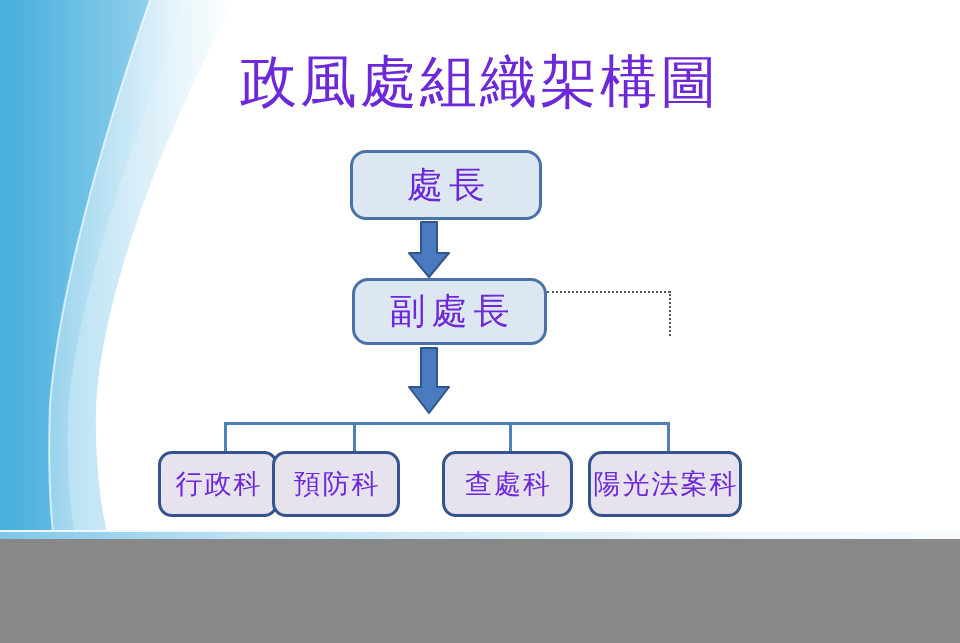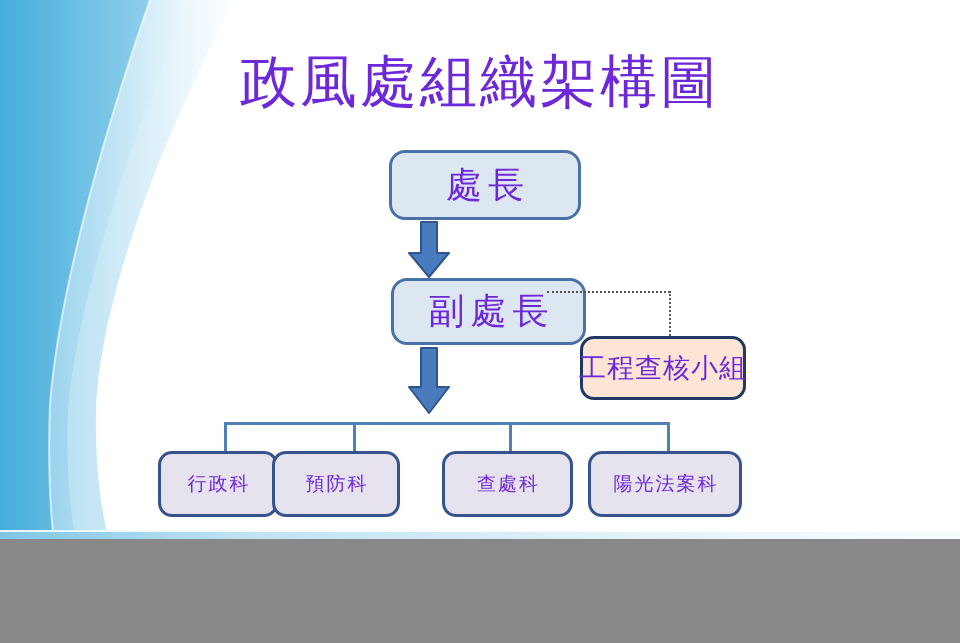--- a/index.html
+++ b/index.html
@@ -23,33 +23,33 @@
     font-size:57px; font-weight:400; letter-spacing:3px;
     white-space:nowrap;
   }
   .box {
     position:absolute; box-sizing:border-box;
     display:flex; align-items:center; justify-content:center;
     text-align:center; white-space:nowrap;
   }
   .exec {
     background:#dde7f2; border:3px solid #4a72a8; border-radius:16px;
-    font-size:36px; letter-spacing:6px; padding-left:6px;margin-left:39px;
+    font-size:36px; letter-spacing:6px; padding-left:6px;
   }
   .box-director { left:350px; top:150px; width:192px; height:70px; }
   .box-deputy   { left:352px; top:278px; width:195px; height:67px;text-align:right; }
   .box-audit {
     left:580px; top:336px; width:166px; height:64px;
     background:#fce5d4; border:3px solid #1f3864; border-radius:14px;
     font-size:27px; letter-spacing:1px;
   }
   .dept {
     top:451px; height:66px;
     background:#e6e2ee; border:3px solid #35548e; border-radius:14px;
-    font-size:19px; letter-spacing:2px; padding-left:2px;
+    font-size:27px; letter-spacing:2px; padding-left:2px;
   }
   .dept-0 { left:158px; width:120px; }
   .dept-1 { left:272px; width:128px; }
   .dept-2 { left:442px; width:131px; }
   .dept-3 { left:588px; width:154px; }
   .arrow { position:absolute; }
   .arrow polygon { fill:#4a7bbe; stroke:#30558c; stroke-width:2; stroke-linejoin:round; }
   .arrow-1 { left:407px; top:221px; }
   .arrow-2 { left:407px; top:347px; }
   .conn { position:absolute; background:#5080b8; }
@@ -96,21 +96,20 @@
 
   <svg class="arrow arrow-1" width="44" height="58" viewBox="0 0 44 58" aria-hidden="true">
     <polygon points="14,1 30,1 30,32 42,32 22,56 2,32 14,32"></polygon>
   </svg>
 
   <div class="box exec box-deputy">副處長</div>
 
   <div class="dot-h"></div>
   <div class="dot-v"></div>
 
-  <div class="box box-audit">工程查核小組</div>
 
   <svg class="arrow arrow-2" width="44" height="68" viewBox="0 0 44 68" aria-hidden="true">
     <polygon points="14,1 30,1 30,40 42,40 22,66 2,40 14,40"></polygon>
   </svg>
 
   <div class="conn conn-h"></div>
   <div class="conn conn-v drop-0"></div>
   <div class="conn conn-v drop-1"></div>
   <div class="conn conn-v drop-2"></div>
   <div class="conn conn-v drop-3"></div>

